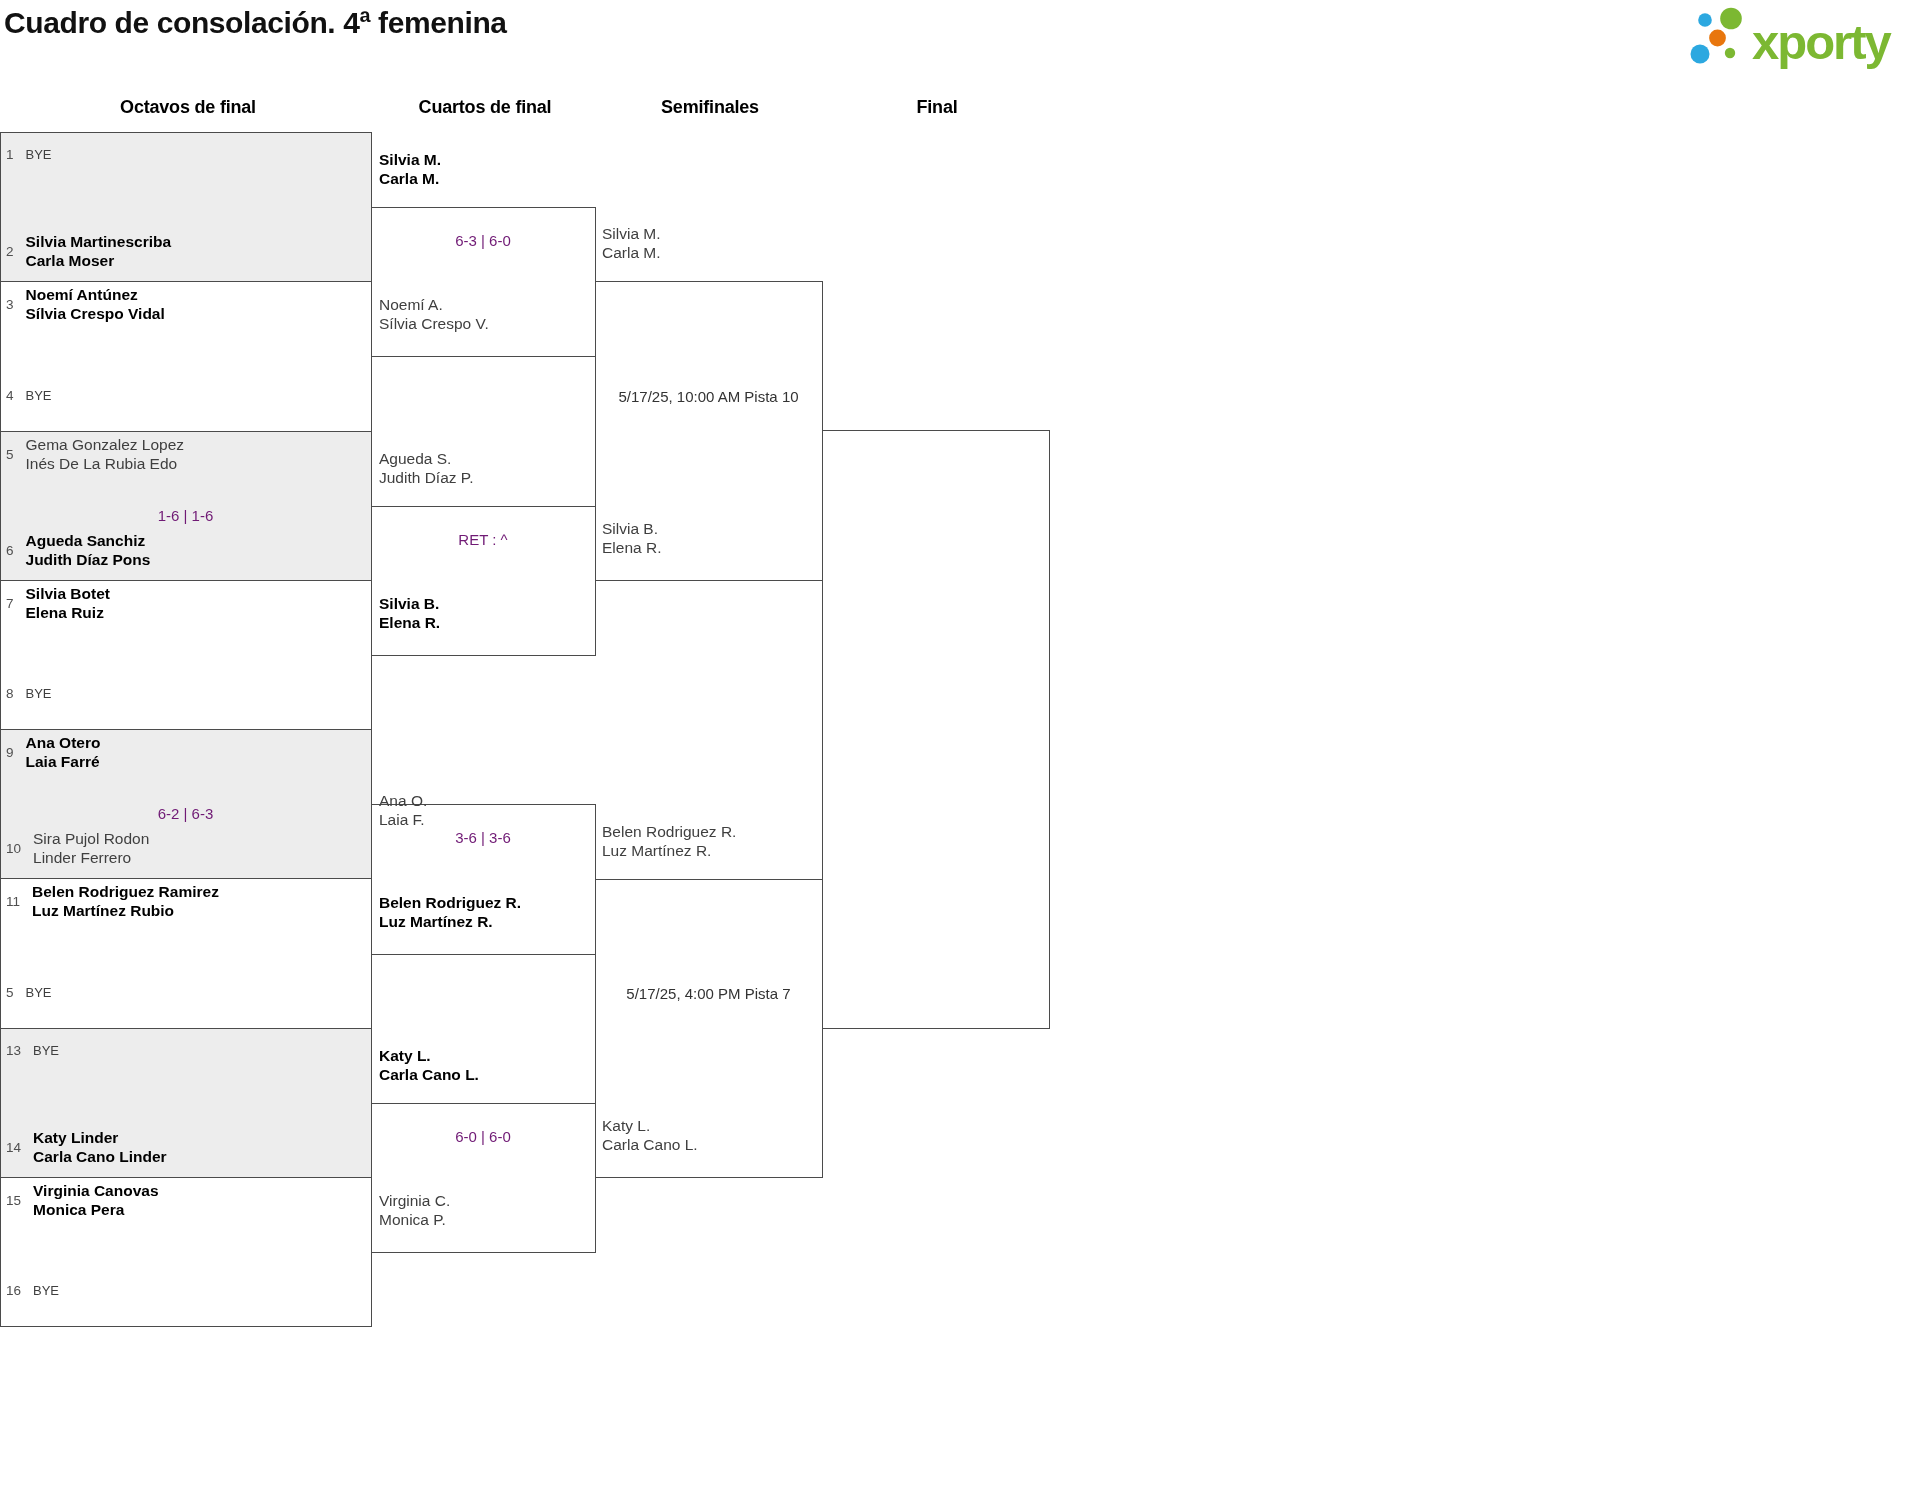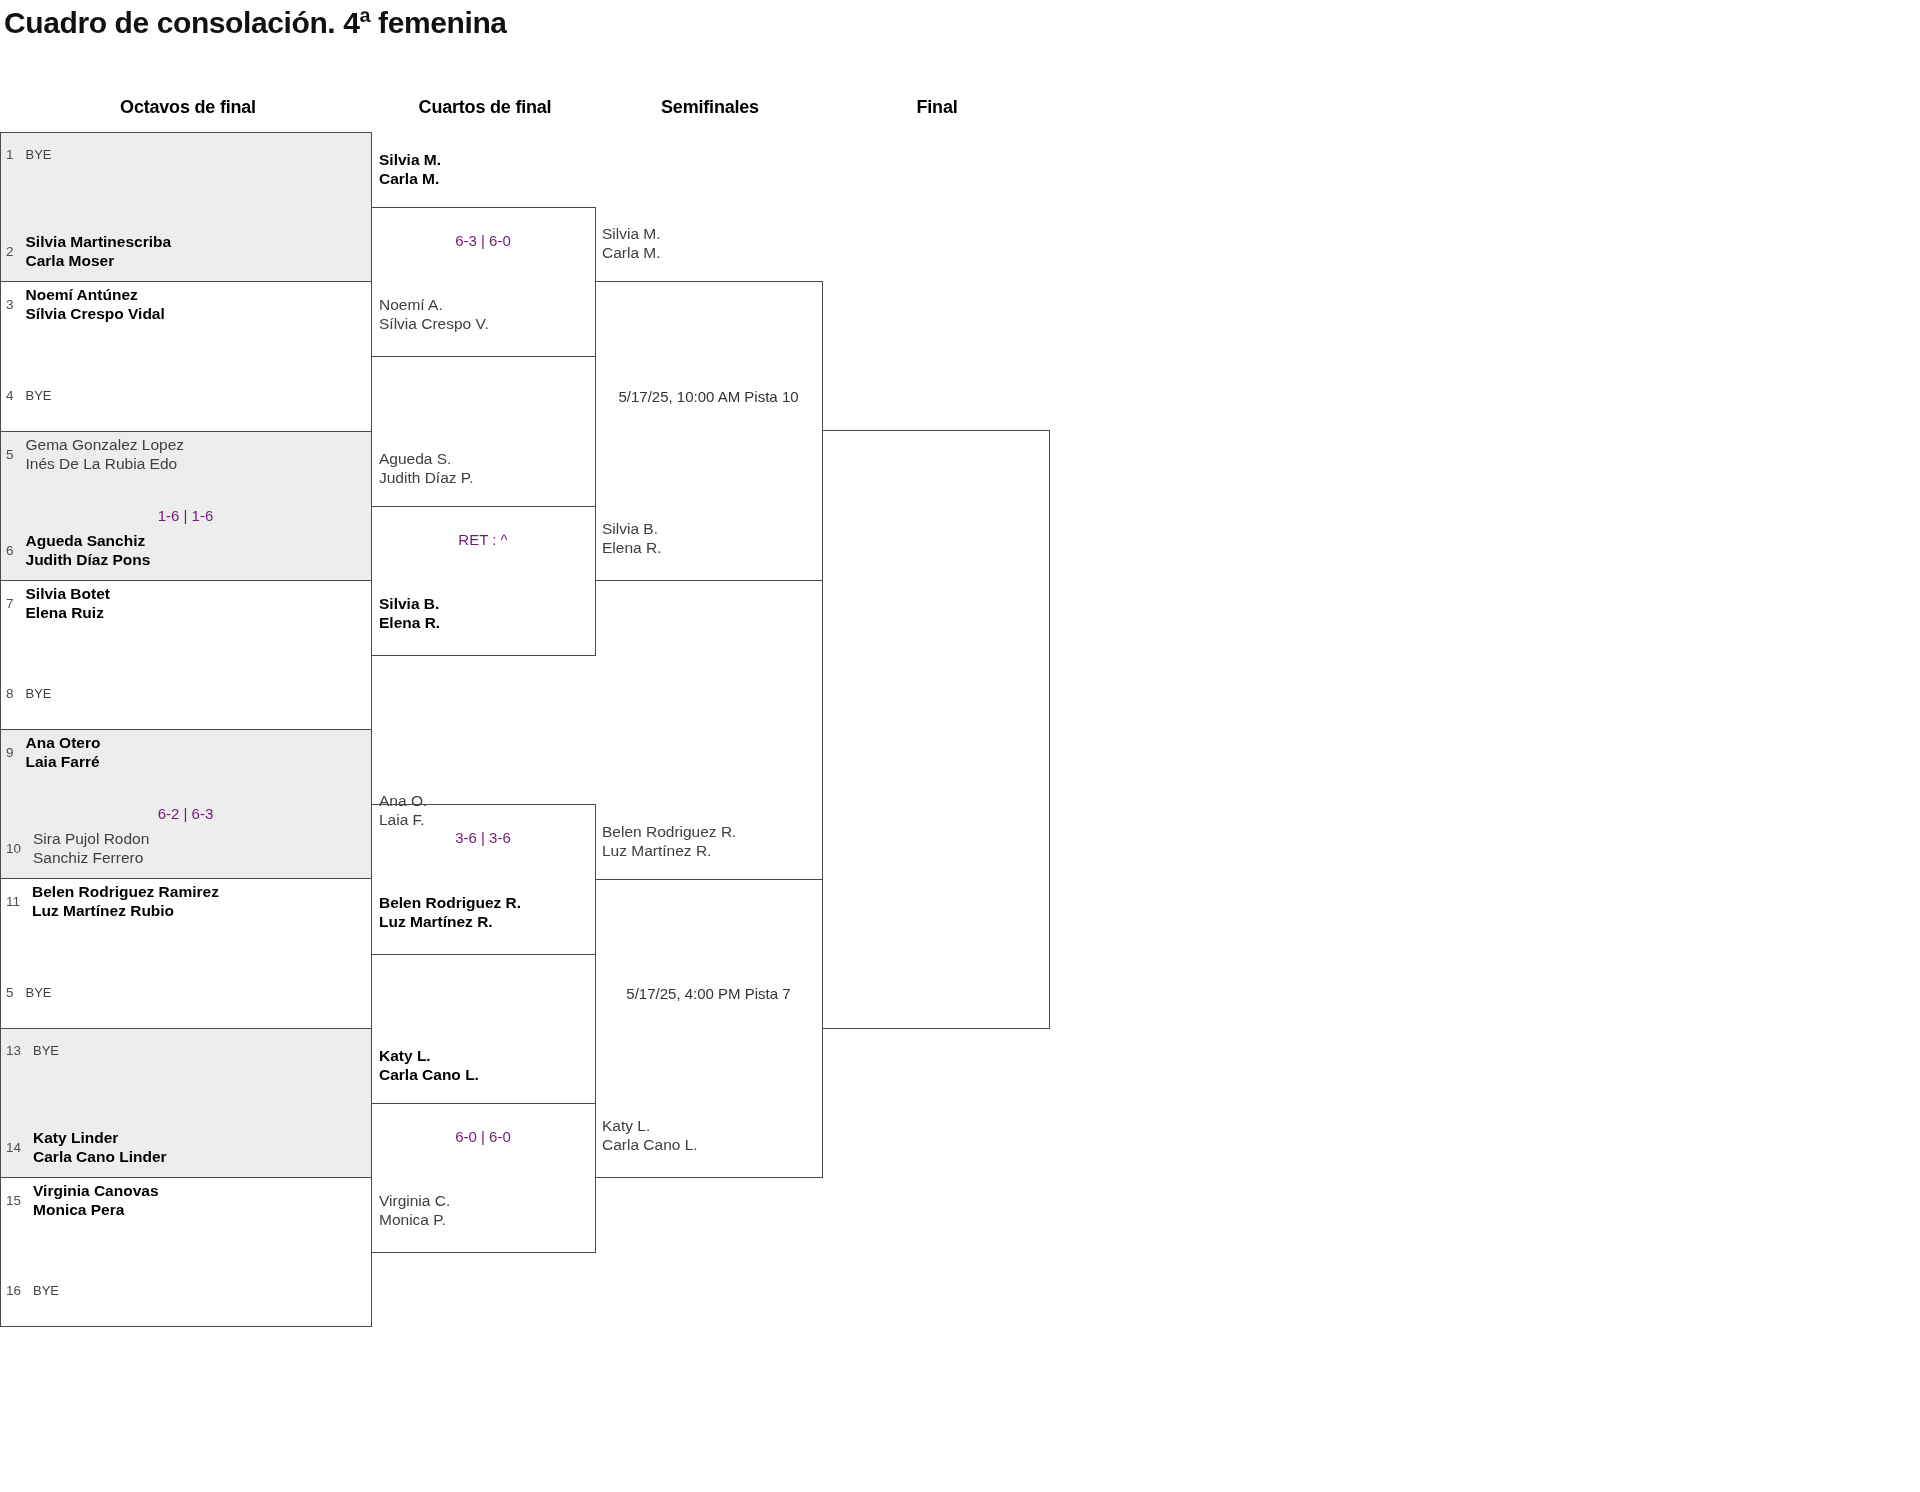--- a/index.html
+++ b/index.html
@@ -38,20 +38,30 @@
 </style>
 </head>
 <body>
 
 <div class="stage">
 
   <div class="titles">
     <div class="t2">Cuadro de consolación. 4ª femenina</div>
   </div>
 
+  <div class="logo">
+    <svg width="58" height="62" viewBox="0 0 58 62">
+      <circle cx="17" cy="13" r="6.8" fill="#2ca8e0"></circle>
+      <circle cx="43" cy="11.5" r="10.8" fill="#7cb832"></circle>
+      <circle cx="29.5" cy="31" r="8.4" fill="#e8760d"></circle>
+      <circle cx="12" cy="47" r="9.5" fill="#2ca8e0"></circle>
+      <circle cx="42" cy="46" r="5.2" fill="#7cb832"></circle>
+    </svg>
+    <span class="wordmark">xporty</span>
+  </div>
 
   <div id="column-headers">
       <div class="col-head" style="left: 48px;">Octavos de final</div>
       <div class="col-head" style="left: 345px;">Cuartos de final</div>
       <div class="col-head" style="left: 570px;">Semifinales</div>
       <div class="col-head" style="left: 797px;">Final</div>
     </div>
   <div id="bracket">
       <div class="box shaded" style="left: 0px; top: 132px; width: 372px; height: 150px;"></div>
       <div class="box" style="left: 0px; top: 281px; width: 372px; height: 151px;"></div>
@@ -120,21 +130,21 @@
         <span class="seed">9</span>
         <div class="teamlines win">
           <span>Ana Otero</span>
           <span>Laia Farré</span>
         </div>
       </div>
       <div class="entry" style="top: 830px;">
         <span class="seed">10</span>
         <div class="teamlines lose">
           <span>Sira Pujol Rodon</span>
-          <span>Sanchiz Ferrero</span>
+          <span>Linder Ferrero</span>
         </div>
       </div>
       <div class="score" style="left: 0px; width: 371px; top: 804.5px;">6-2 | 6-3</div>
       <div class="entry" style="top: 883px;">
         <span class="seed">11</span>
         <div class="teamlines win">
           <span>Belen Rodriguez Ramirez</span>
           <span>Luz Martínez Rubio</span>
         </div>
       </div>

